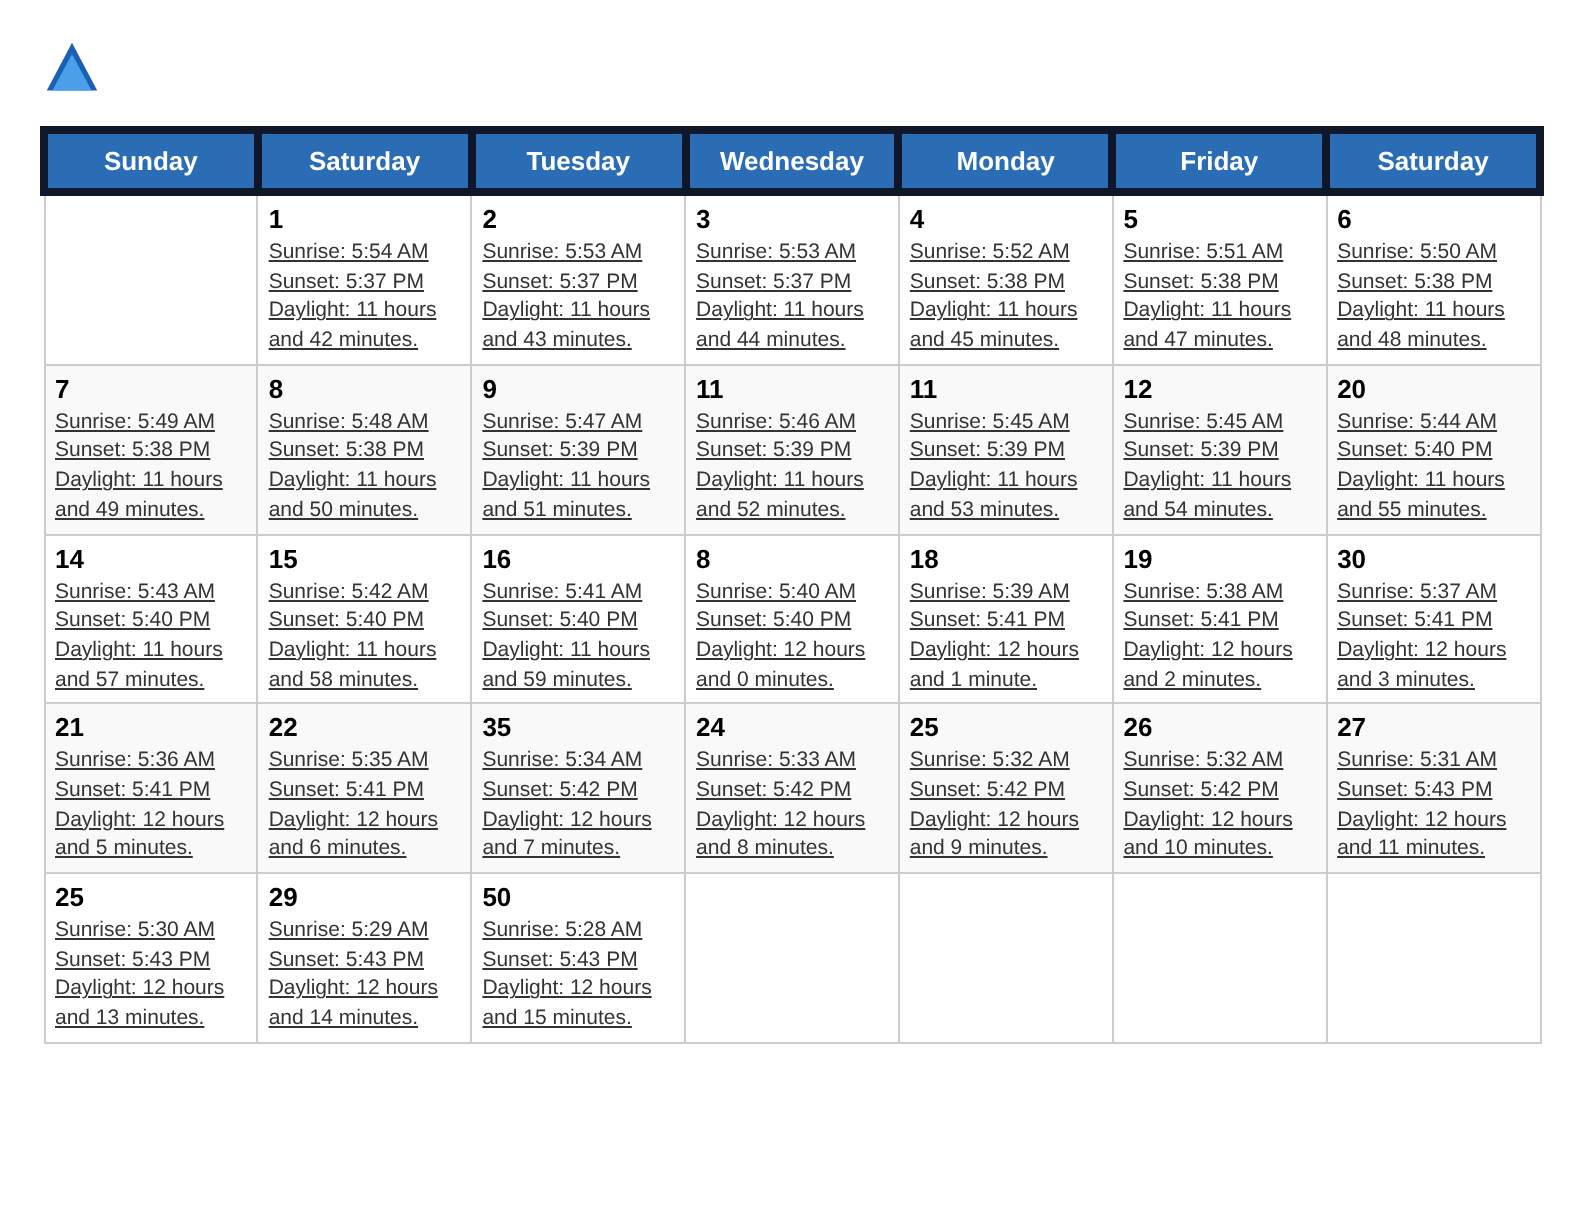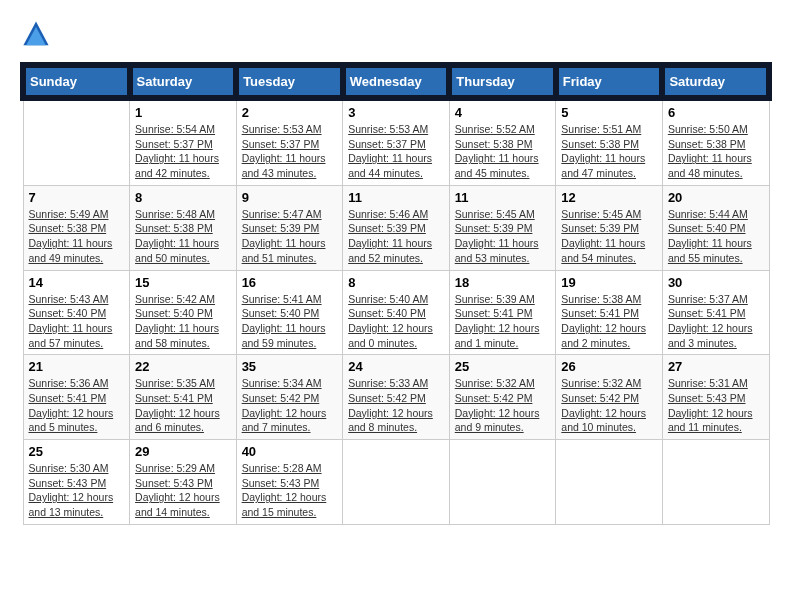--- a/index.html
+++ b/index.html
@@ -46,23 +46,23 @@
     }
     table {
       width: 100%;
       border-collapse: collapse;
       font-size: 11px;
     }
     thead tr th {
       background-color: #2a6db5;
       color: #fff;
       padding: 6px 4px;
-      text-align: left;
+      text-align: center;
       font-size: 13px;
-      border: 6px solid #0f172a;
+      border: 4px solid #0f172a;
     }
     tbody tr td {
       border: 1px solid #ccc;
       vertical-align: top;
       padding: 4px 5px;
       width: 14.28%;
       height: 80px;
     }
     tbody tr td .day-num {
       font-weight: bold;
@@ -103,21 +103,21 @@
   </div>
 </div>
 
 <table>
   <thead>
     <tr id="weekday-header">
         <th>Sunday</th>
         <th>Saturday</th>
         <th>Tuesday</th>
         <th>Wednesday</th>
-        <th>Thursday</th>
+        <th>Monday</th>
         <th>Friday</th>
         <th>Saturday</th>
       </tr>
   </thead>
   <tbody id="calendar-body">
       <tr class="odd-row">
         <td></td>
         <td>
           <span class="day-num">1</span>
           <div class="day-info">Sunrise: 5:54 AM<br>Sunset: 5:37 PM<br>Daylight: 11 hours<br>and 42 minutes.</div>
@@ -236,21 +236,21 @@
       <tr class="odd-row">
         <td>
           <span class="day-num">25</span>
           <div class="day-info">Sunrise: 5:30 AM<br>Sunset: 5:43 PM<br>Daylight: 12 hours<br>and 13 minutes.</div>
         </td>
         <td>
           <span class="day-num">29</span>
           <div class="day-info">Sunrise: 5:29 AM<br>Sunset: 5:43 PM<br>Daylight: 12 hours<br>and 14 minutes.</div>
         </td>
         <td>
-          <span class="day-num">40</span>
+          <span class="day-num">50</span>
           <div class="day-info">Sunrise: 5:28 AM<br>Sunset: 5:43 PM<br>Daylight: 12 hours<br>and 15 minutes.</div>
         </td>
         <td></td>
         <td></td>
         <td></td>
         <td></td>
       </tr>
     </tbody>
 </table>
 

